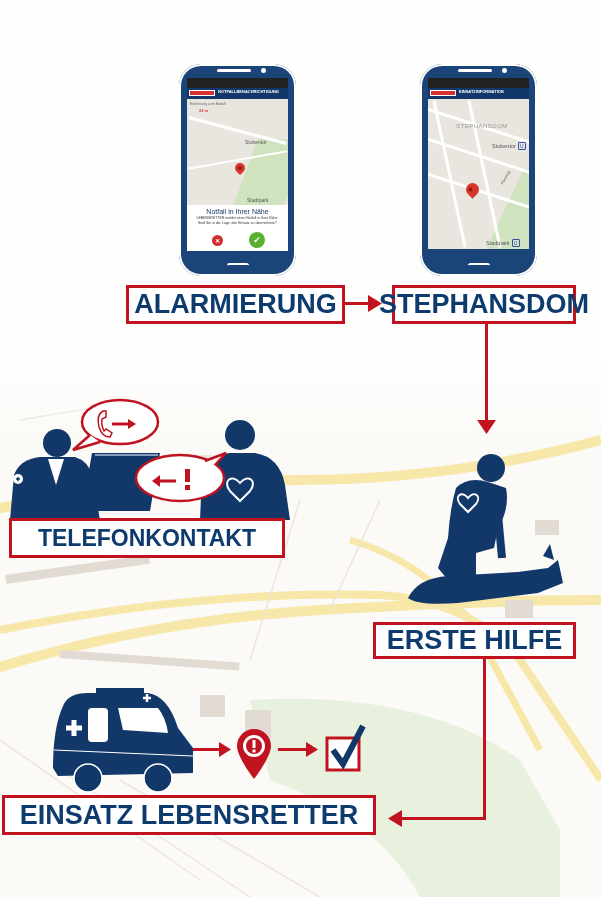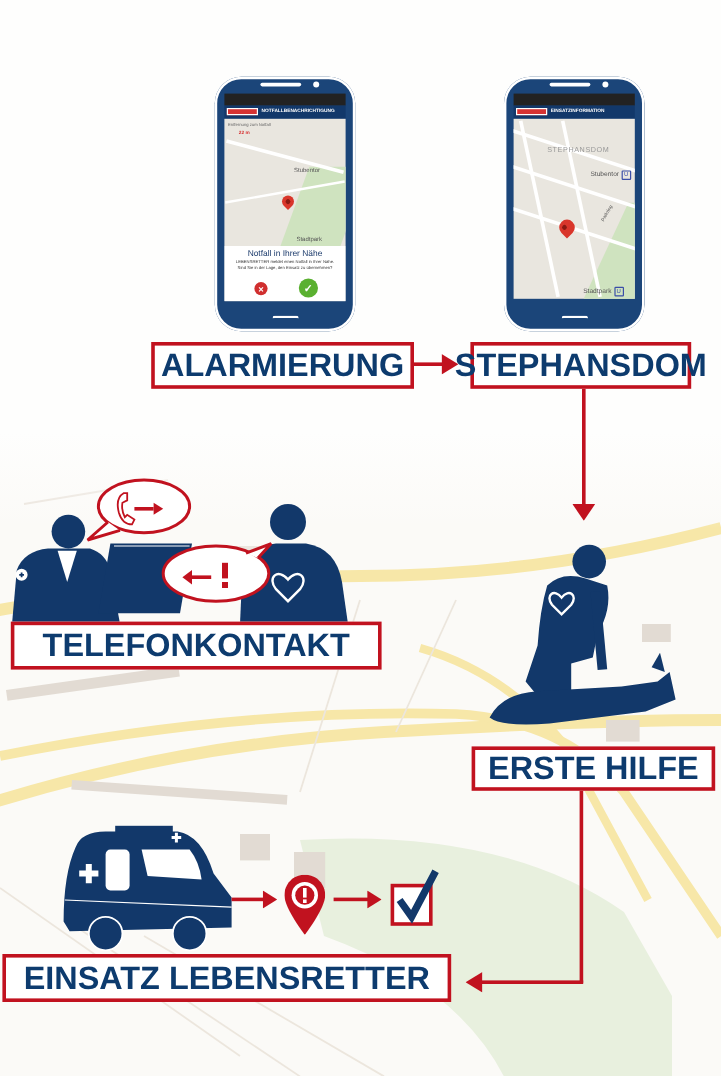--- a/index.html
+++ b/index.html
@@ -164,37 +164,37 @@
   </g>
   <g>
     <ellipse cx="180" cy="83" rx="44" ry="23" fill="#fff" stroke="#c1121f" stroke-width="2.5"></ellipse>
     <path d="M215 70 L226 58 L205 66" fill="#fff" stroke="#c1121f" stroke-width="2.5"></path>
     <polygon points="152,86 160,80 160,92" fill="#c1121f"></polygon>
     <path d="M160 86 L176 86" stroke="#c1121f" stroke-width="3"></path>
     <rect x="185" y="74" width="5" height="13" fill="#c1121f"></rect>
     <rect x="185" y="90" width="5" height="5" fill="#c1121f"></rect>
   </g>
 </svg>
-<div class="label-box" style="left:9px;top:518px;width:309px;height:40px;font-size:27px;">
+<div class="label-box" style="left:9px;top:518px;width:276px;height:40px;font-size:23px;">
   <span>TELEFONKONTAKT</span>
 </div>
 
 <svg class="abs" style="left:398px;top:448px;" width="180" height="170" viewBox="0 0 180 170">
   <g>
     <circle cx="93" cy="20" r="14" fill="#12386a"></circle>
     <path d="M58 40 Q70 28 90 34 L108 40 Q112 60 100 80 L96 100 L78 105 L78 130 L50 132 L40 120 L50 90 Q52 60 58 40 Z" fill="#12386a"></path>
     <path d="M70 50 C64 42 56 48 62 56 L70 64 L78 56 C84 48 76 42 70 50 Z" fill="none" stroke="#fff" stroke-width="2"></path>
     <path d="M98 45 L104 110" stroke="#12386a" stroke-width="8"></path>
   </g>
   <g>
     <path d="M10 150 Q20 130 50 128 L120 124 L150 120 L160 112 L165 135 L140 145 L100 150 L60 155 Q20 158 10 150 Z" fill="#12386a"></path>
     <path d="M145 108 L152 96 L156 112 Z" fill="#12386a"></path>
   </g>
 </svg>
-<div class="label-box" style="left:393px;top:622px;width:203px;height:37px;font-size:27px;">
+<div class="label-box" style="left:373px;top:622px;width:203px;height:37px;font-size:27px;">
   <span>ERSTE HILFE</span>
 </div>
 
 <svg class="abs" style="left:48px;top:688px;" width="150" height="110" viewBox="0 0 150 110">
   <rect x="48" y="0" width="48" height="6" fill="#12386a"></rect>
   <path d="M15 18 Q20 5 40 5 L100 5 Q120 8 130 40 L145 60 L145 85 L10 88 L5 80 Q5 40 15 18 Z" fill="#12386a"></path>
   <path d="M70 20 L110 20 Q118 30 120 45 L75 42 Z" fill="#fff"></path>
   <rect x="40" y="20" width="20" height="34" rx="4" fill="#fff"></rect>
   <path d="M18 40 h16 M26 32 v16" stroke="#fff" stroke-width="5"></path>
   <path d="M95 10 h8 M99 6 v8" stroke="#fff" stroke-width="2.5"></path>

